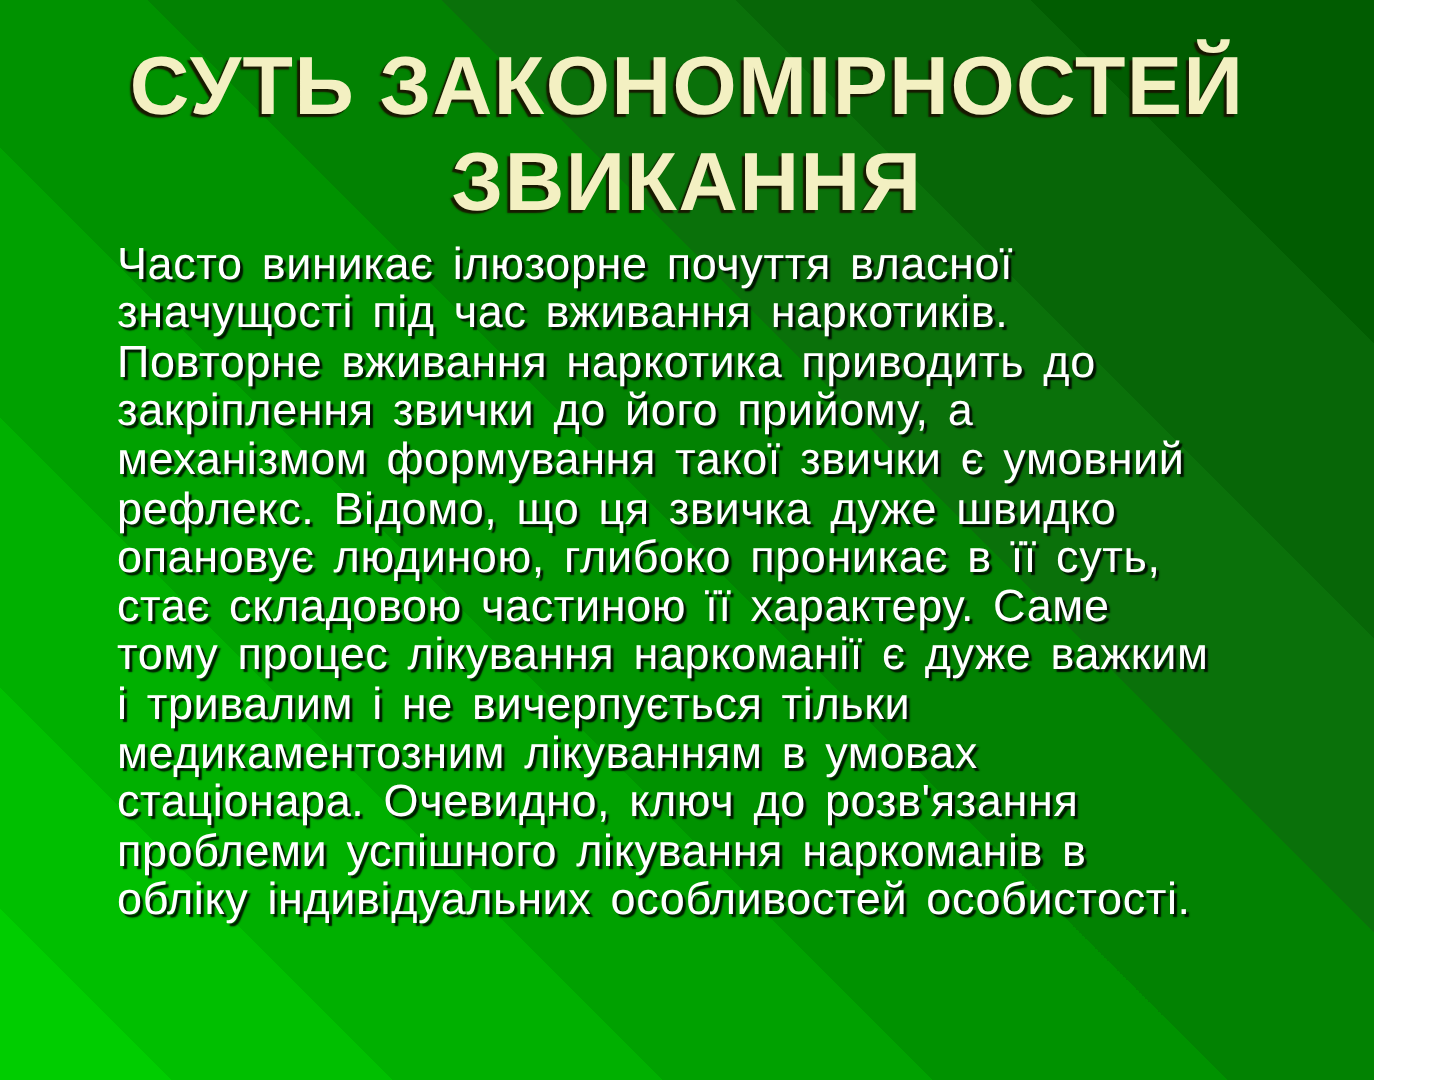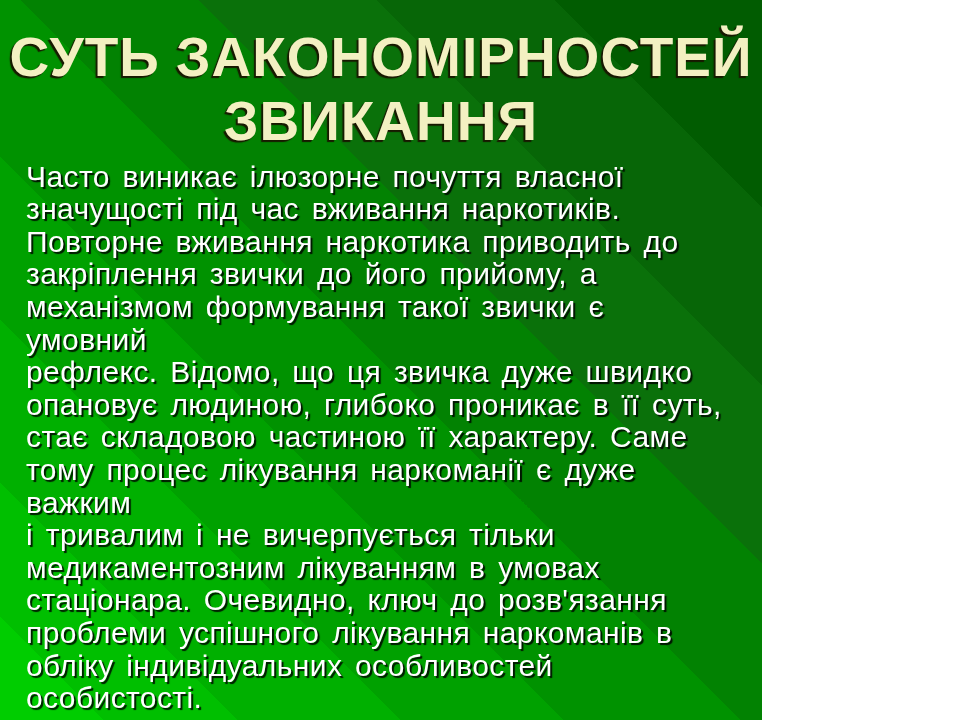--- a/index.html
+++ b/index.html
@@ -1,21 +1,21 @@
 <!DOCTYPE html>
 <html style="--title-text: #f3f0c2; --body-text: #ffffff; --bg-dark: #015c01; --bg-bright: #00cd00;"><head>
 <meta charset="utf-8">
 <style>
   html, body {
     margin: 0;
     padding: 0;
   }
   .slide {
     position: relative;
-    width: 762px;
+    width: 916px;
     height: 720px;
     overflow: hidden;
     font-family: "Liberation Sans", sans-serif;
     
     background: linear-gradient(225deg,
       var(--bg-dark, #015c01) 0%,  var(--bg-dark, #015c01) 14%,
       #076607 14%, #076607 26%,
       #0a710a 26%, #0a710a 38%,
       #028202 38%, #028202 50%,
       #009200 50%, #009200 62%,
@@ -29,21 +29,21 @@
     text-align: center;
     white-space: pre-line;
     color: var(--title-text, #f3f0c2);
     font-size: 55px;
     font-weight: 700;
     line-height: 1.16;
     letter-spacing: 1px;
     text-shadow: -2px 2px 1px rgba(25, 20, 0, 0.95);
   }
   .body-text {
-    margin: 7px 40px 0 26px;
+    margin: 7px 40px 0 78px;
     white-space: pre-wrap;
     color: var(--body-text, #ffffff);
     font-size: 30px;
     line-height: 32.6px;
     letter-spacing: 0.4px;
     word-spacing: 4px;
     text-shadow: 2px 2px 1px rgba(0, 0, 0, 0.85);
   }
 </style>
 </head>

